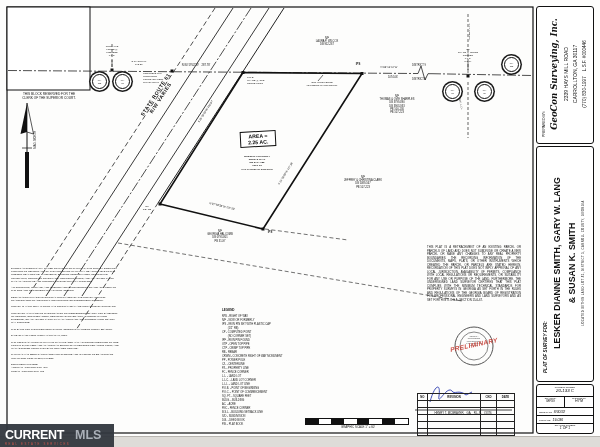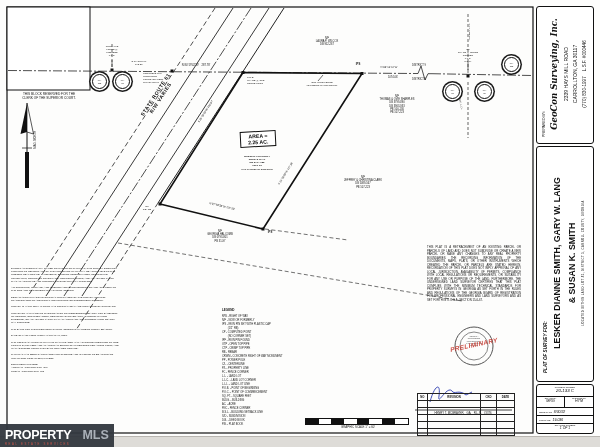--- a/index.html
+++ b/index.html
@@ -318,16 +318,16 @@
     <span style="font-size:3.4px;font-style:italic;">19-036</span>
   </div>
   <div style="height:9px;text-align:center;color:#111;">
     <div style="font-size:2.2px;">DRAWING NUMBER</div>
     <div style="font-size:3.4px;font-style:italic;">1 OF 1</div>
   </div>
 </div>
 
 <div id="wm">
   <div style="line-height:1;">
-    <span style="font-size:12.5px;font-weight:bold;color:#fff;letter-spacing:-0.3px;">PROPERTY</span><span style="font-size:12.5px;font-weight:bold;color:#aab0b8;padding-left:11px;">MLS</span>
+    <span style="font-size:12.5px;font-weight:bold;color:#fff;letter-spacing:-0.3px;">CURRENT</span><span style="font-size:12.5px;font-weight:bold;color:#aab0b8;padding-left:11px;">MLS</span>
   </div>
   <div style="font-size:2.8px;color:#d2564a;letter-spacing:1.6px;">REAL ESTATE SERVICES</div>
 </div>
 
 </body></html>

